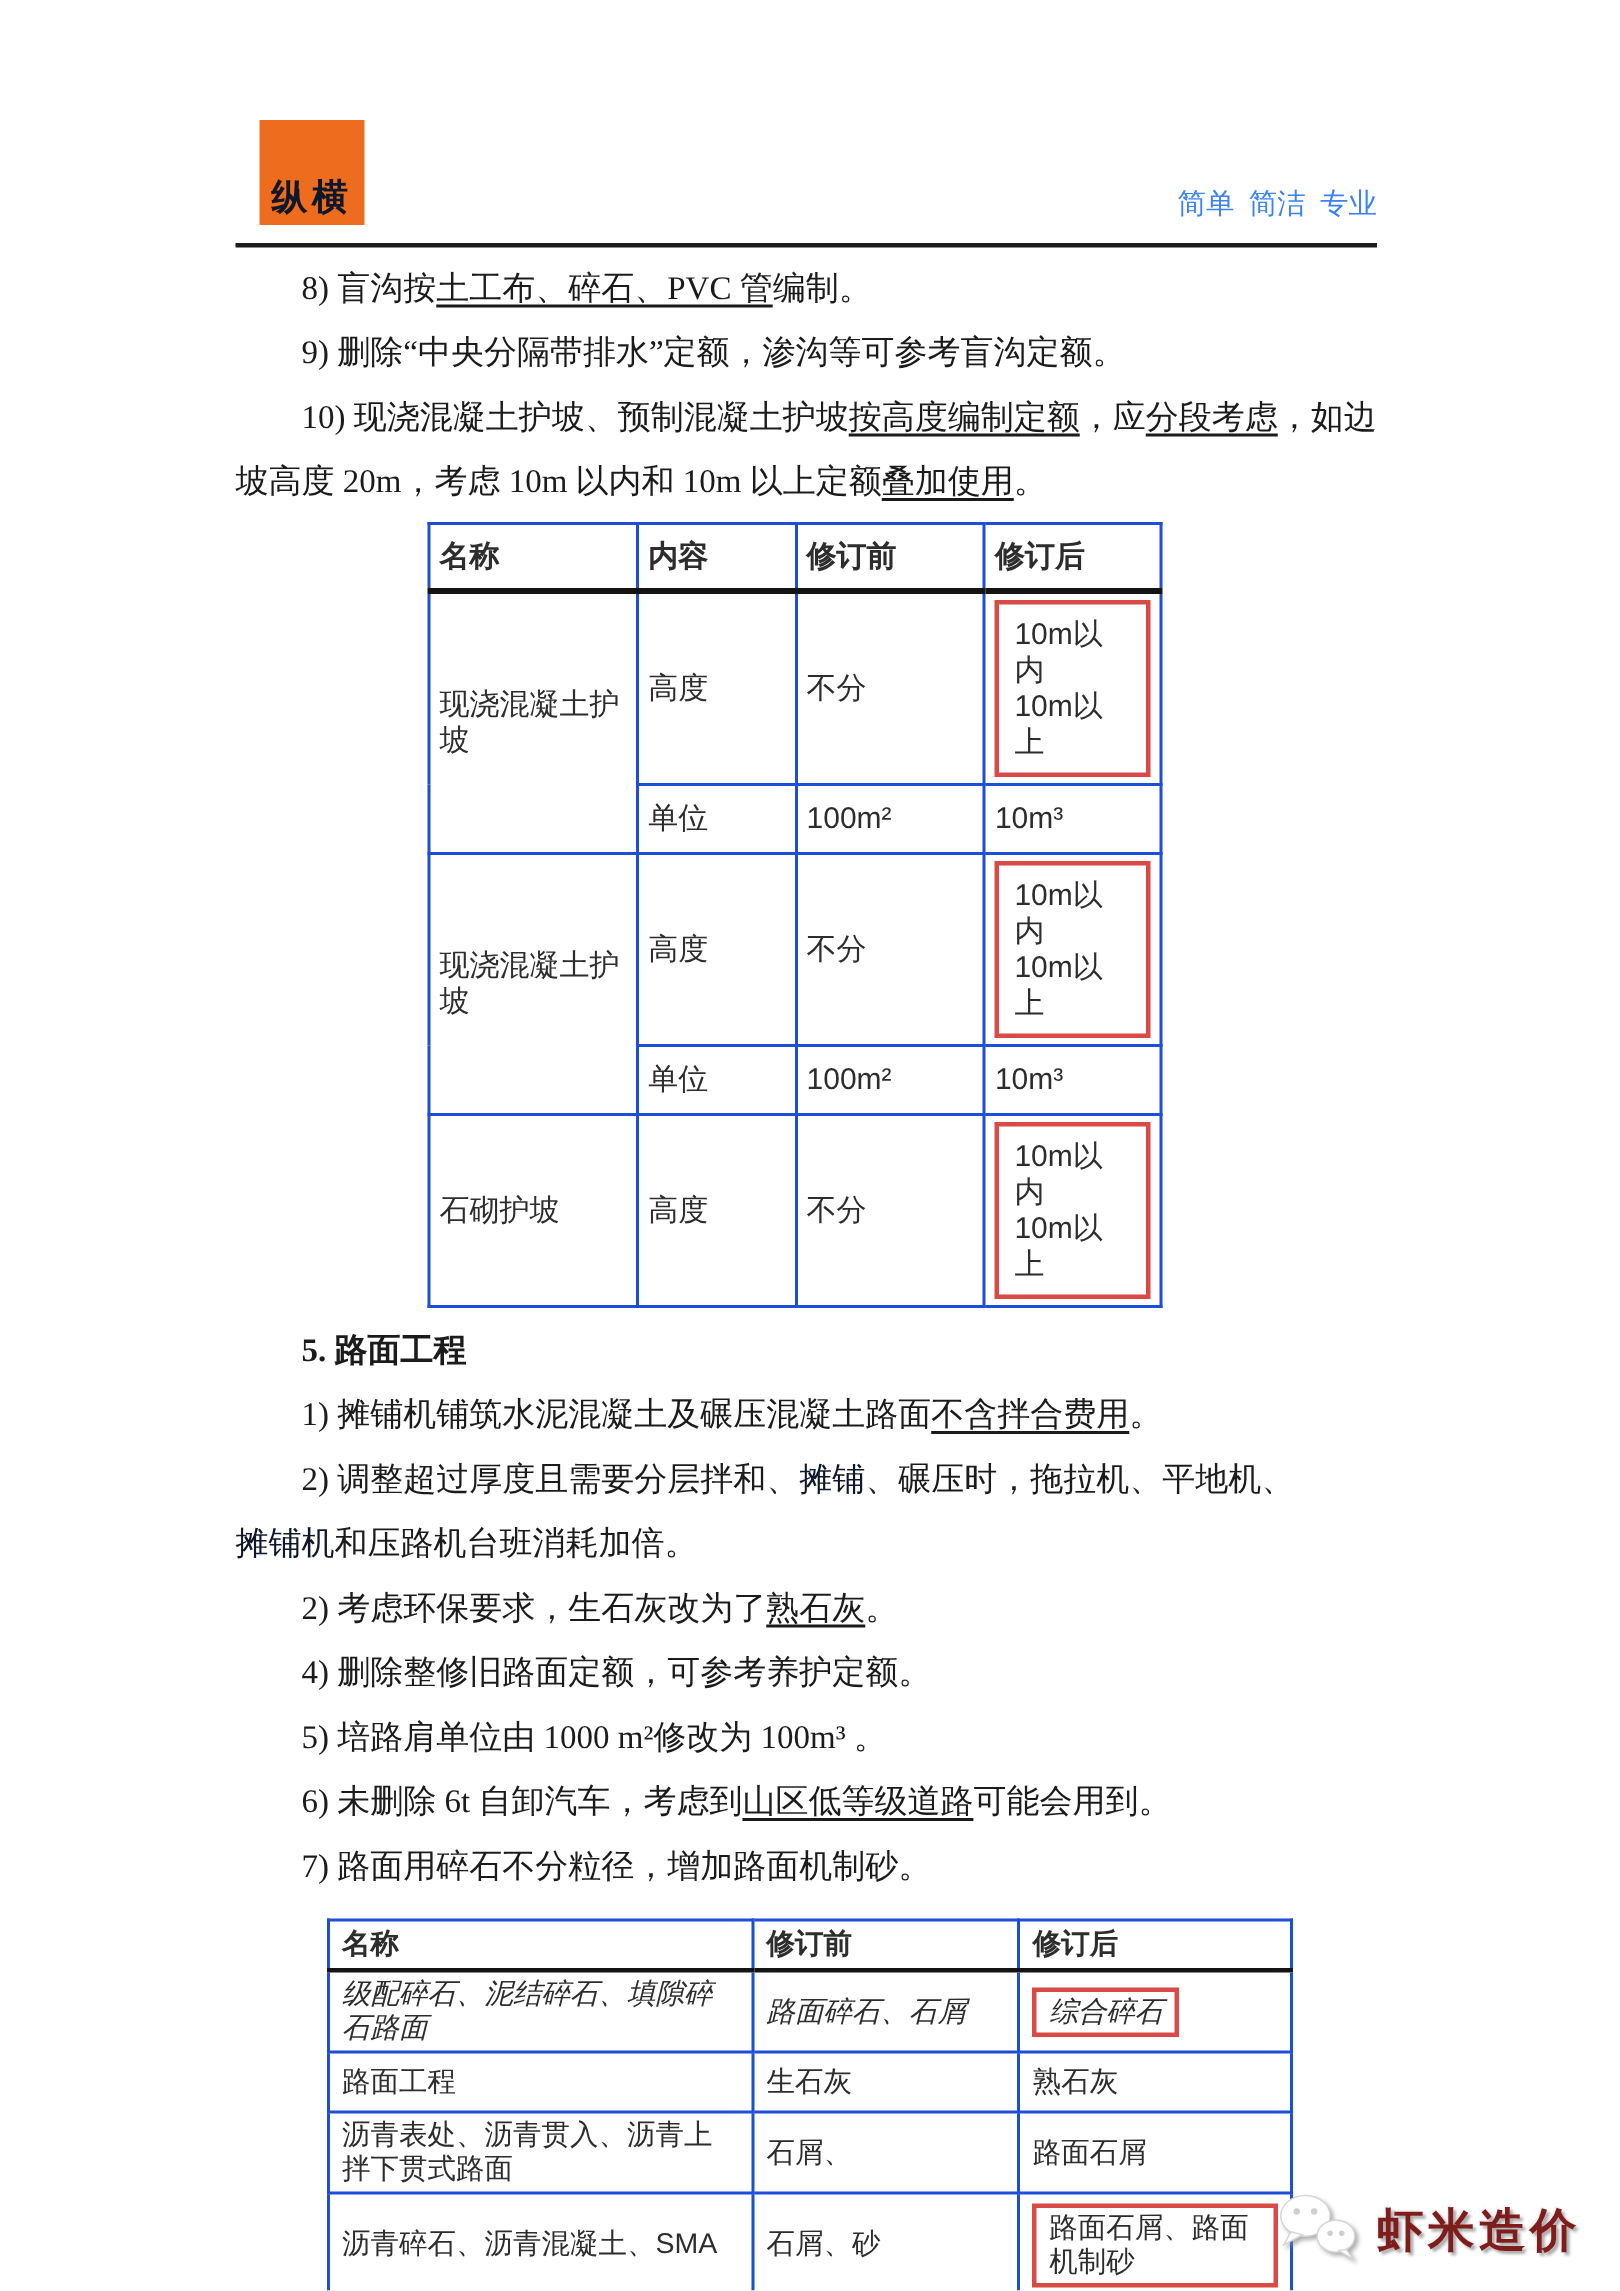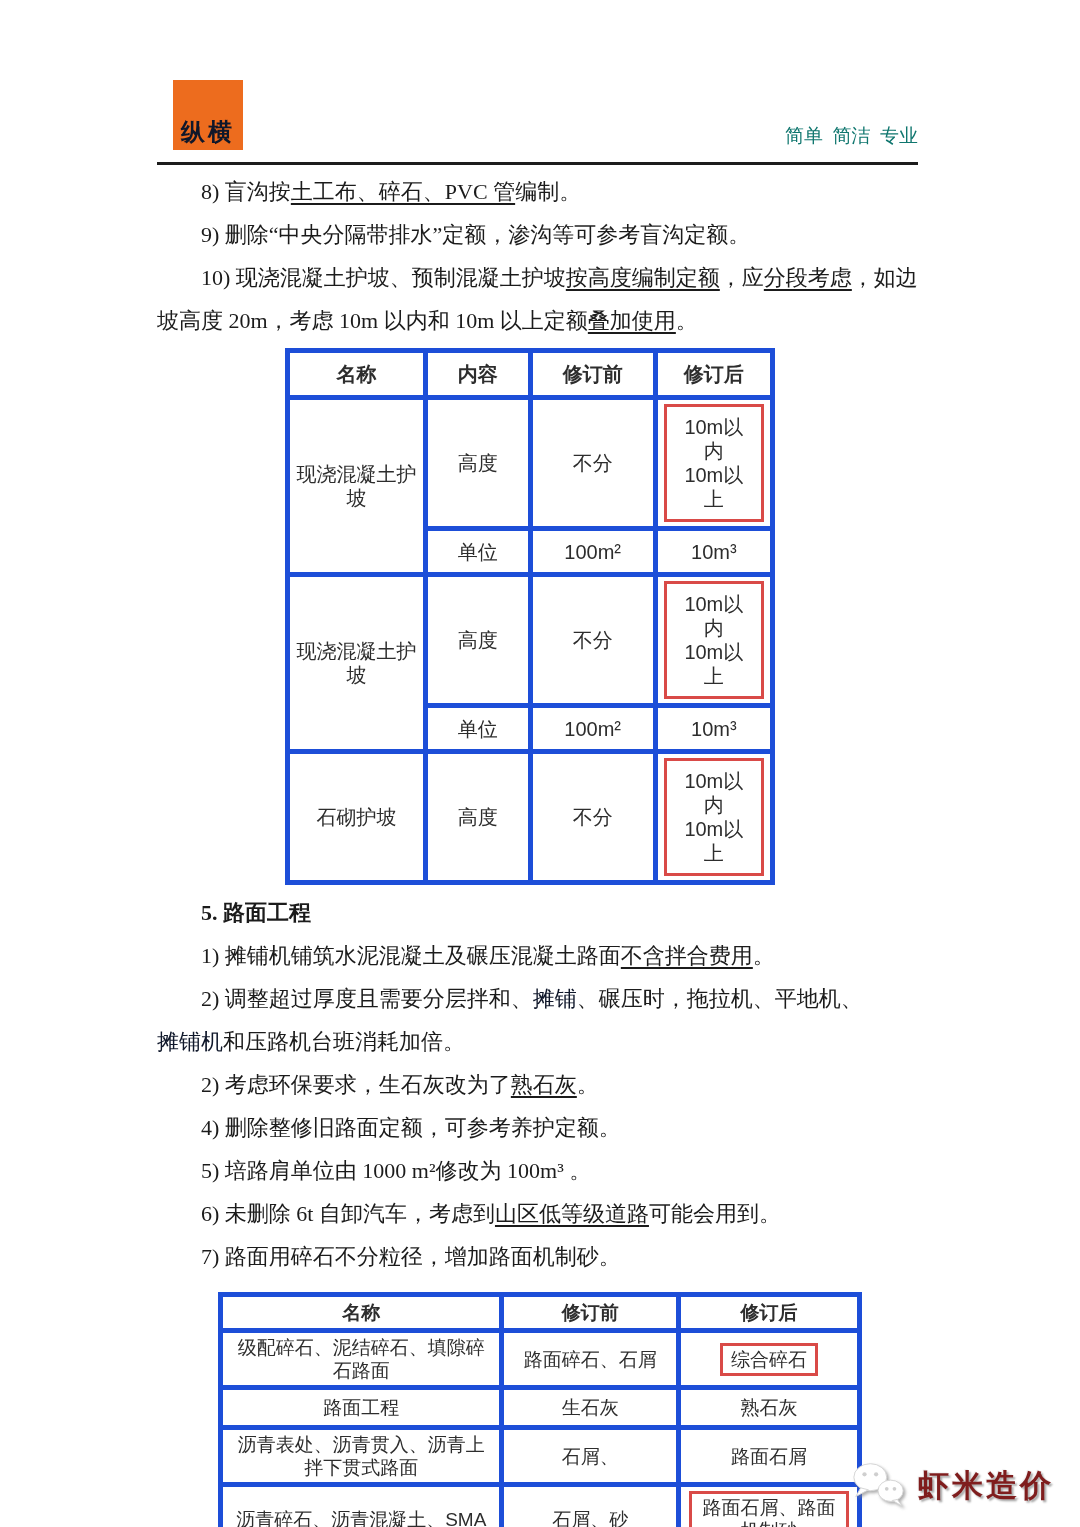--- a/index.html
+++ b/index.html
@@ -10,48 +10,48 @@
   
   .logo{
     position:absolute;left:173px;top:80px;width:70px;height:70px;background:#ED6C1E;
     display:flex;align-items:flex-end;justify-content:center;
   }
   .logo-text{
     color:#0f172a;font-family:"Liberation Sans","DejaVu Sans",sans-serif;font-weight:bold;
     font-size:24px;line-height:1;padding-bottom:6px;letter-spacing:3px;
   }
   .tagline{
-    position:absolute;right:162px;top:123px;font-size:19px;color:#0f766e;white-space:pre;
+    position:absolute;right:162px;top:123px;font-size:19px;color:#3b82f6;white-space:pre;
   }
   .rule{position:absolute;left:157px;top:162px;width:761px;height:3px;background:#1c1c1c;}
   
   .content{position:absolute;left:157px;top:170px;width:766px;}
   .line{font-size:22px;line-height:43px;height:43px;white-space:pre;}
   .ind{padding-left:44px;}
   .bold{font-weight:bold;}
   .seg-u{text-decoration:underline;text-underline-offset:4px;}
   .seg-red{color:#0f172a;}
   
   table{border-collapse:collapse;font-family:"Liberation Sans","DejaVu Sans",sans-serif;color:#2d2d2d;}
-  td{border:5px solid #1d4ed8;text-align:center;vertical-align:middle;}
+  td{border:2px solid #1d4ed8;text-align:left;vertical-align:middle;}
   tr.head td{font-weight:bold;border-bottom:4px solid #141414;}
   .t1{width:490px;margin:6px 0 0 128px;font-size:20px;}
   .t1 td{padding:4px 6px;line-height:24px;}
   .t1 tr.head td{padding:9px 6px;}
   .t1 tr.hA{height:86px;}
   .t1 tr.hB{height:46px;}
   .t1 tr.hC{height:58px;}
   .redbox{
     display:inline-block;border:3px solid #D94A47;padding:8px 10px;
     line-height:24px;white-space:pre-line;
   }
   .t2{width:644px;margin:14px auto 0 auto;font-size:19px;}
   .t2 td{padding:3px 8px;line-height:23px;}
   .t2 tr.head td{padding:4px 8px;border-bottom:3px solid #141414;}
-  .t2 tr.rA{height:50px;}
+  .t2 tr.rA{height:50px;font-style:italic;}
   .t2 tr.rB{height:40px;}
   .t2 tr.rC{height:48px;}
   .t2 tr.rD{height:69px;}
   .redbox2{display:inline-block;border:3px solid #D94A47;padding:2px 8px;line-height:23px;}
   .watermark{position:absolute;top:1460px;right:26px;display:flex;align-items:center;gap:10px;}
   .wm-icon{filter:drop-shadow(2px 2px 1.5px rgba(130,130,130,0.65));}
   .wm-text{
     font-family:Liberation Serif, serif;font-weight:bold;font-size:31px;
     color:#7f1d1d;letter-spacing:3px;
     text-shadow:2px 2px 2px #ababab,-1px -1px 1px #f0f0f0;

